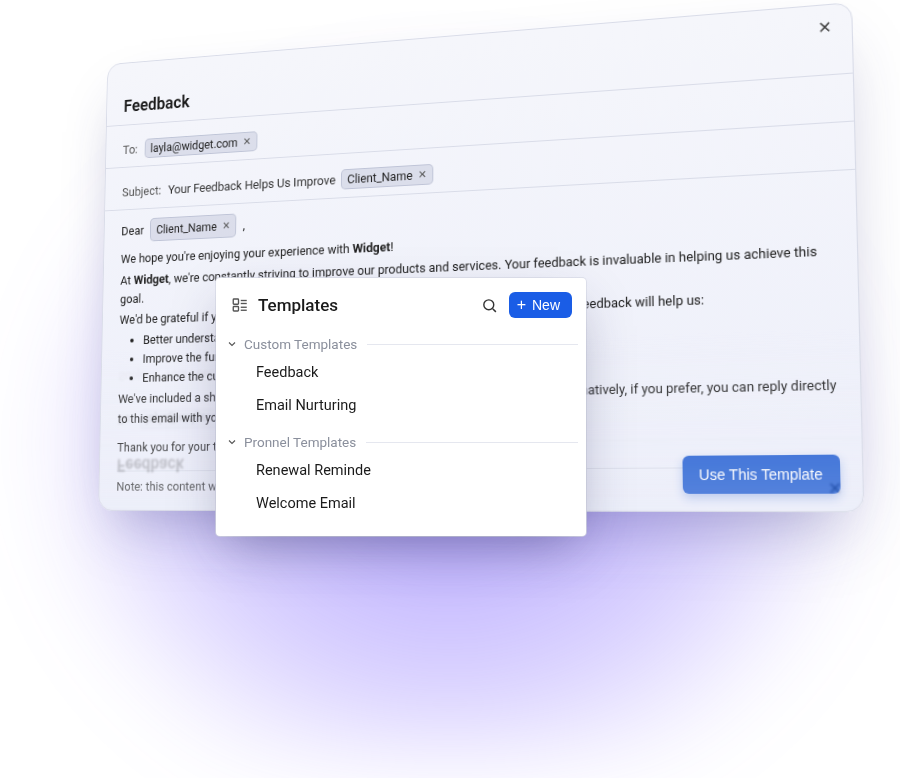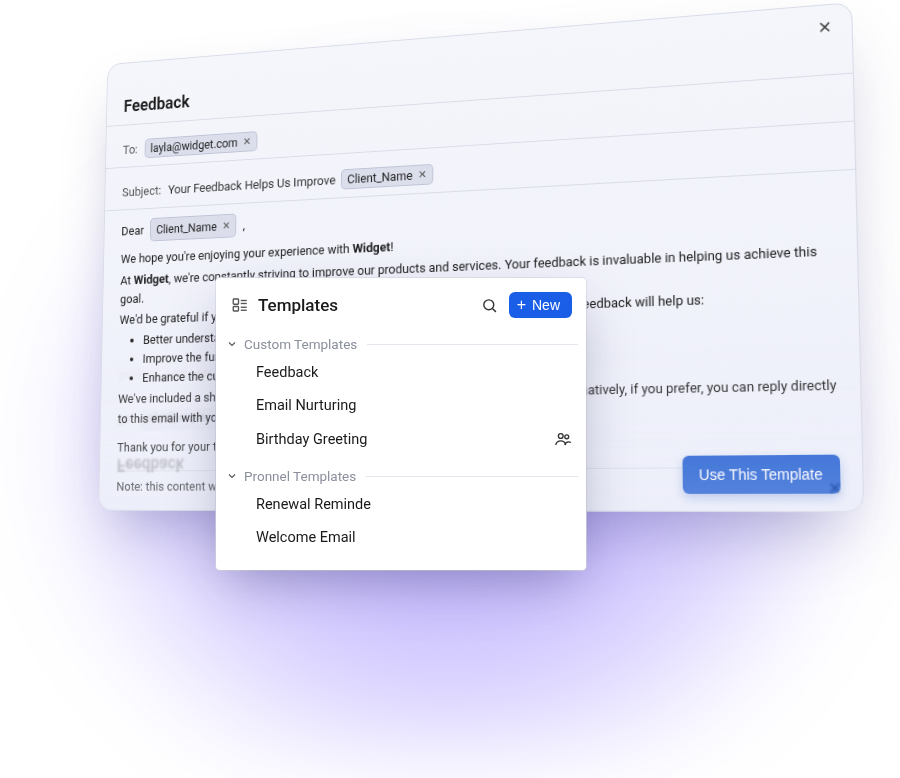--- a/index.html
+++ b/index.html
@@ -306,32 +306,20 @@
         </span>
         <span>Custom Templates</span>
         <span class="line"></span>
       </div>
       <div class="tpl-item">
         <span>Feedback</span>
       </div>
       <div class="tpl-item">
         <span>Email Nurturing</span>
       </div>
-      <div class="tpl-item">
-        <span>Birthday Greeting</span>
-        <span class="spacer"></span>
-        <span class="people">
-          <svg viewBox="0 0 24 24">
-              <circle cx="9" cy="8" r="3.2"></circle>
-              <path d="M2.5 20c0-3 3-5.5 6.5-5.5S15.5 17 15.5 20"></path>
-              <circle cx="17" cy="9" r="2.6"></circle>
-              <path d="M14.5 20c0.5-2.5 2.3-4.2 5-4.2 1.2 0 2.2 0.3 3 0.8"></path>
-            </svg>
-        </span>
-      </div>
     </div>
 
     <div class="section">
       <div class="section-head">
         <span class="chev">
           <svg viewBox="0 0 24 24">
               <polyline points="6 9 12 15 18 9"></polyline>
             </svg>
         </span>
         <span>Pronnel Templates</span>

